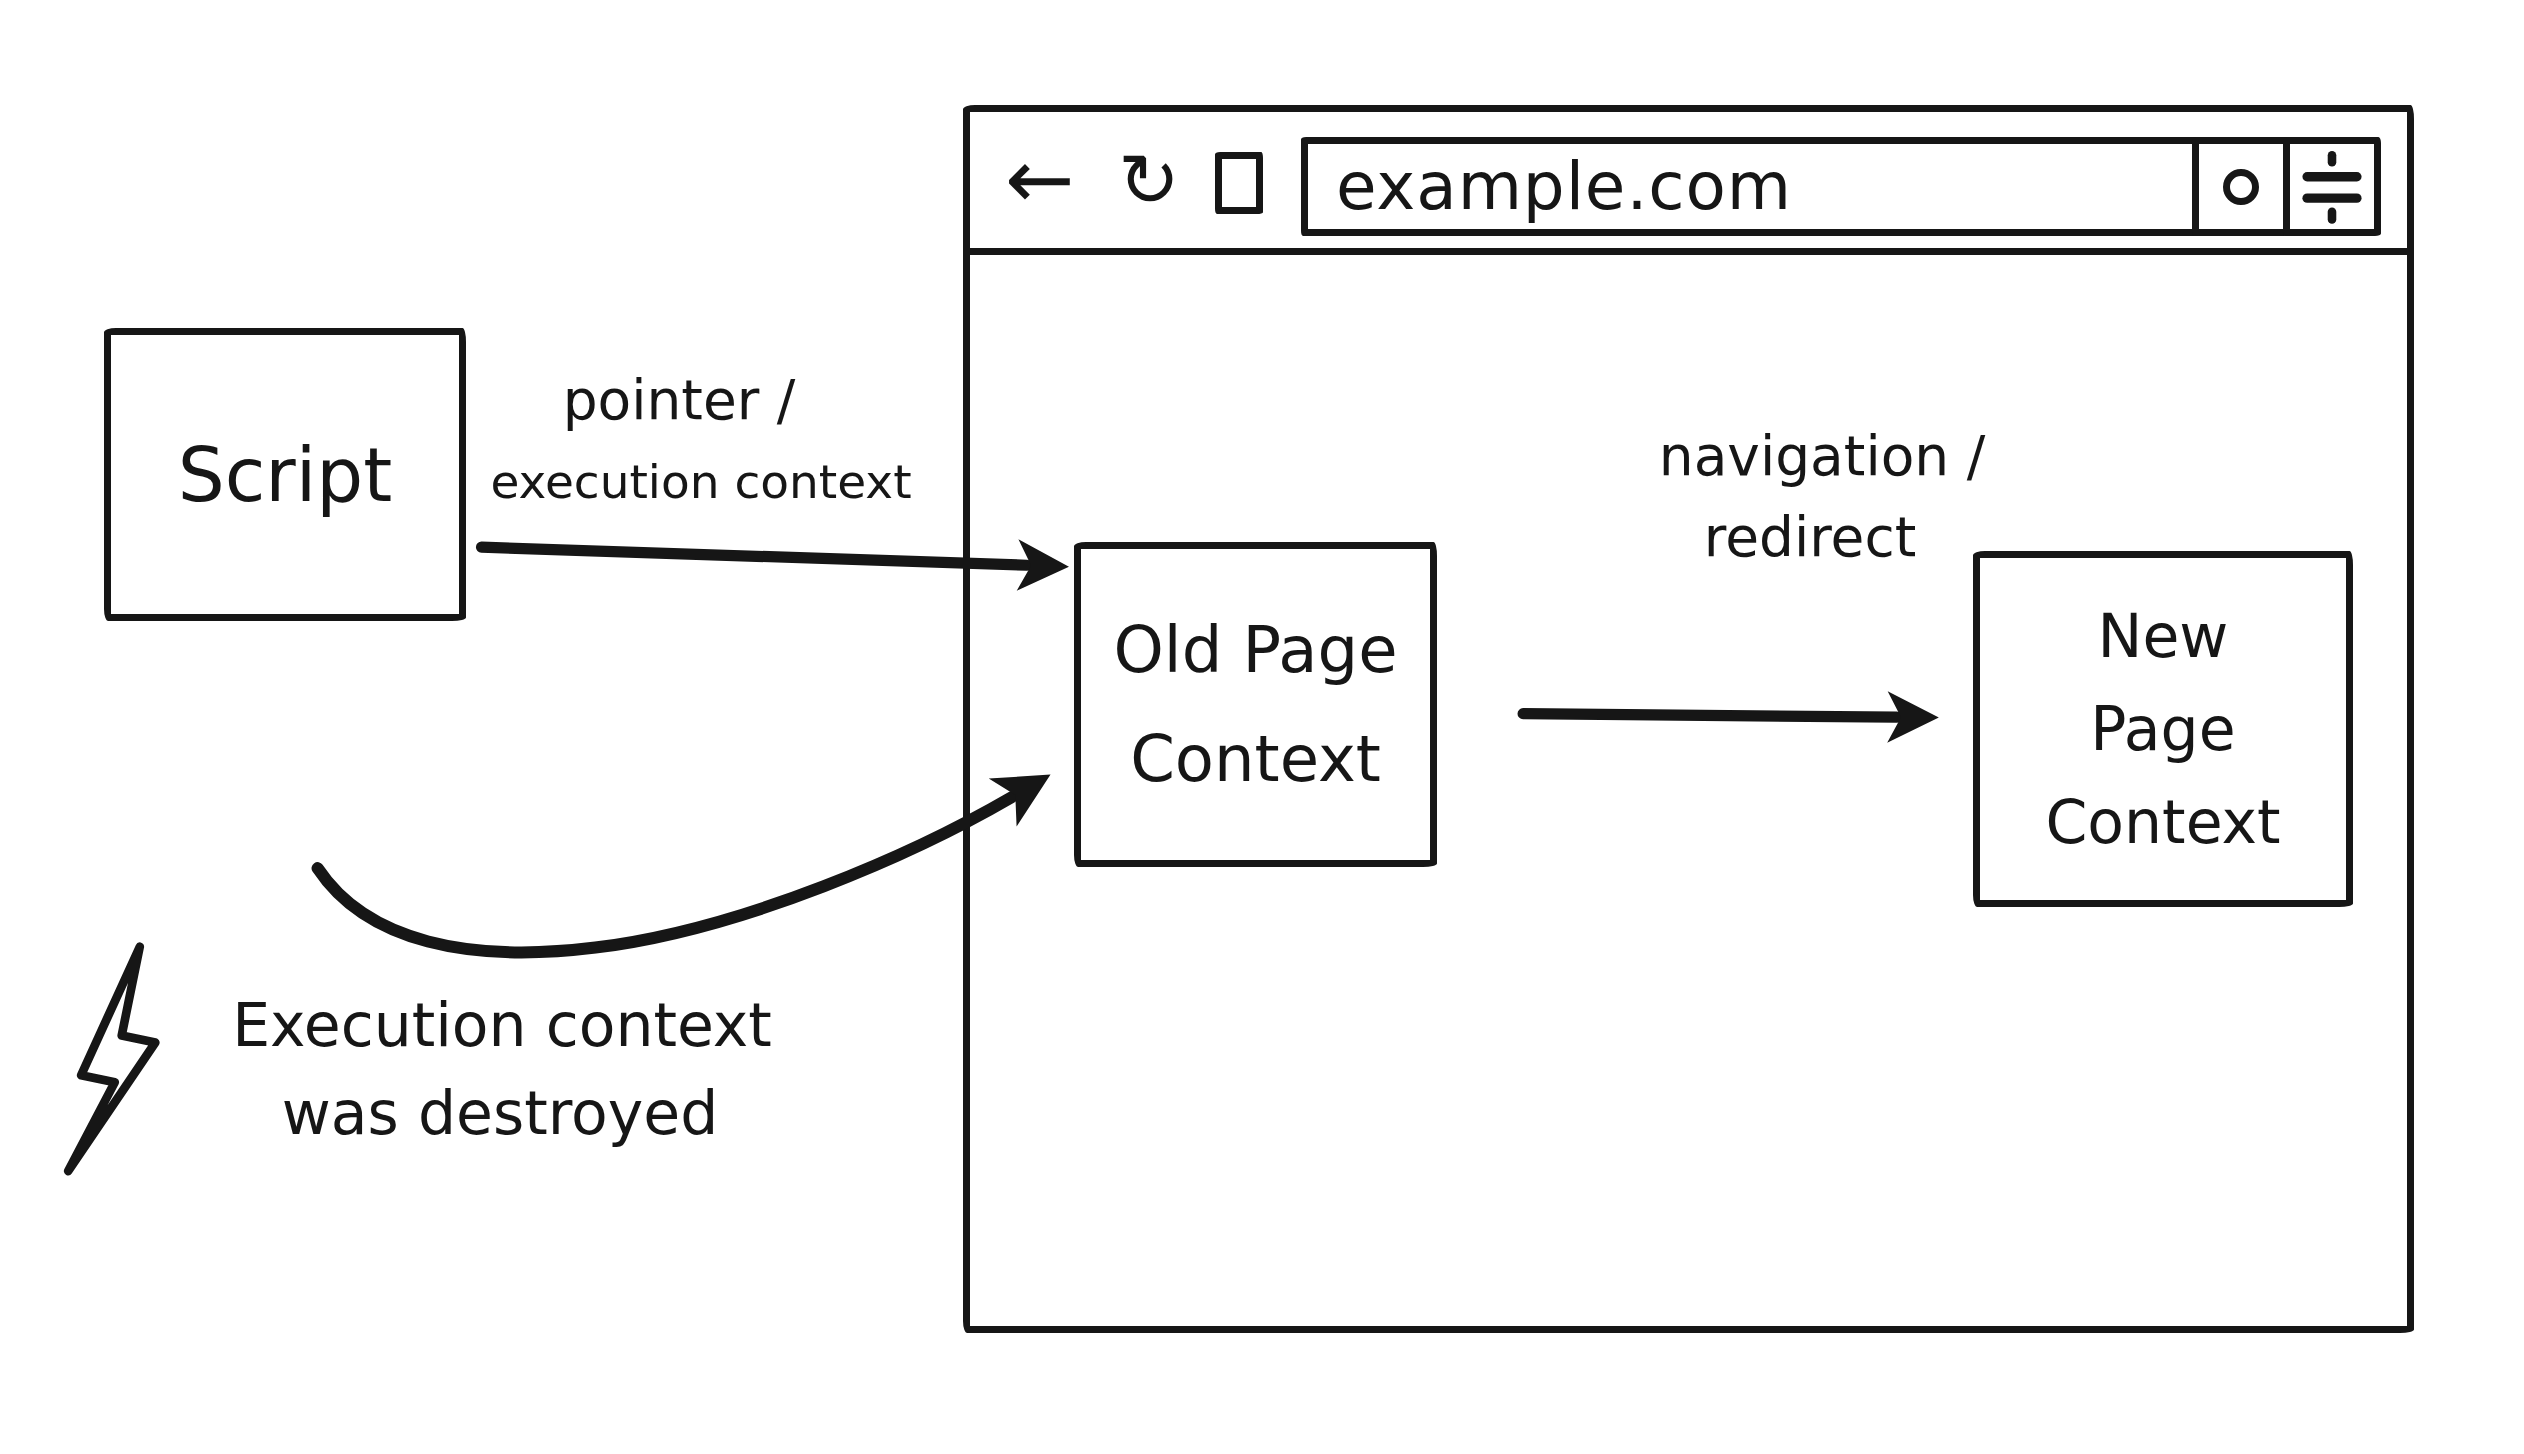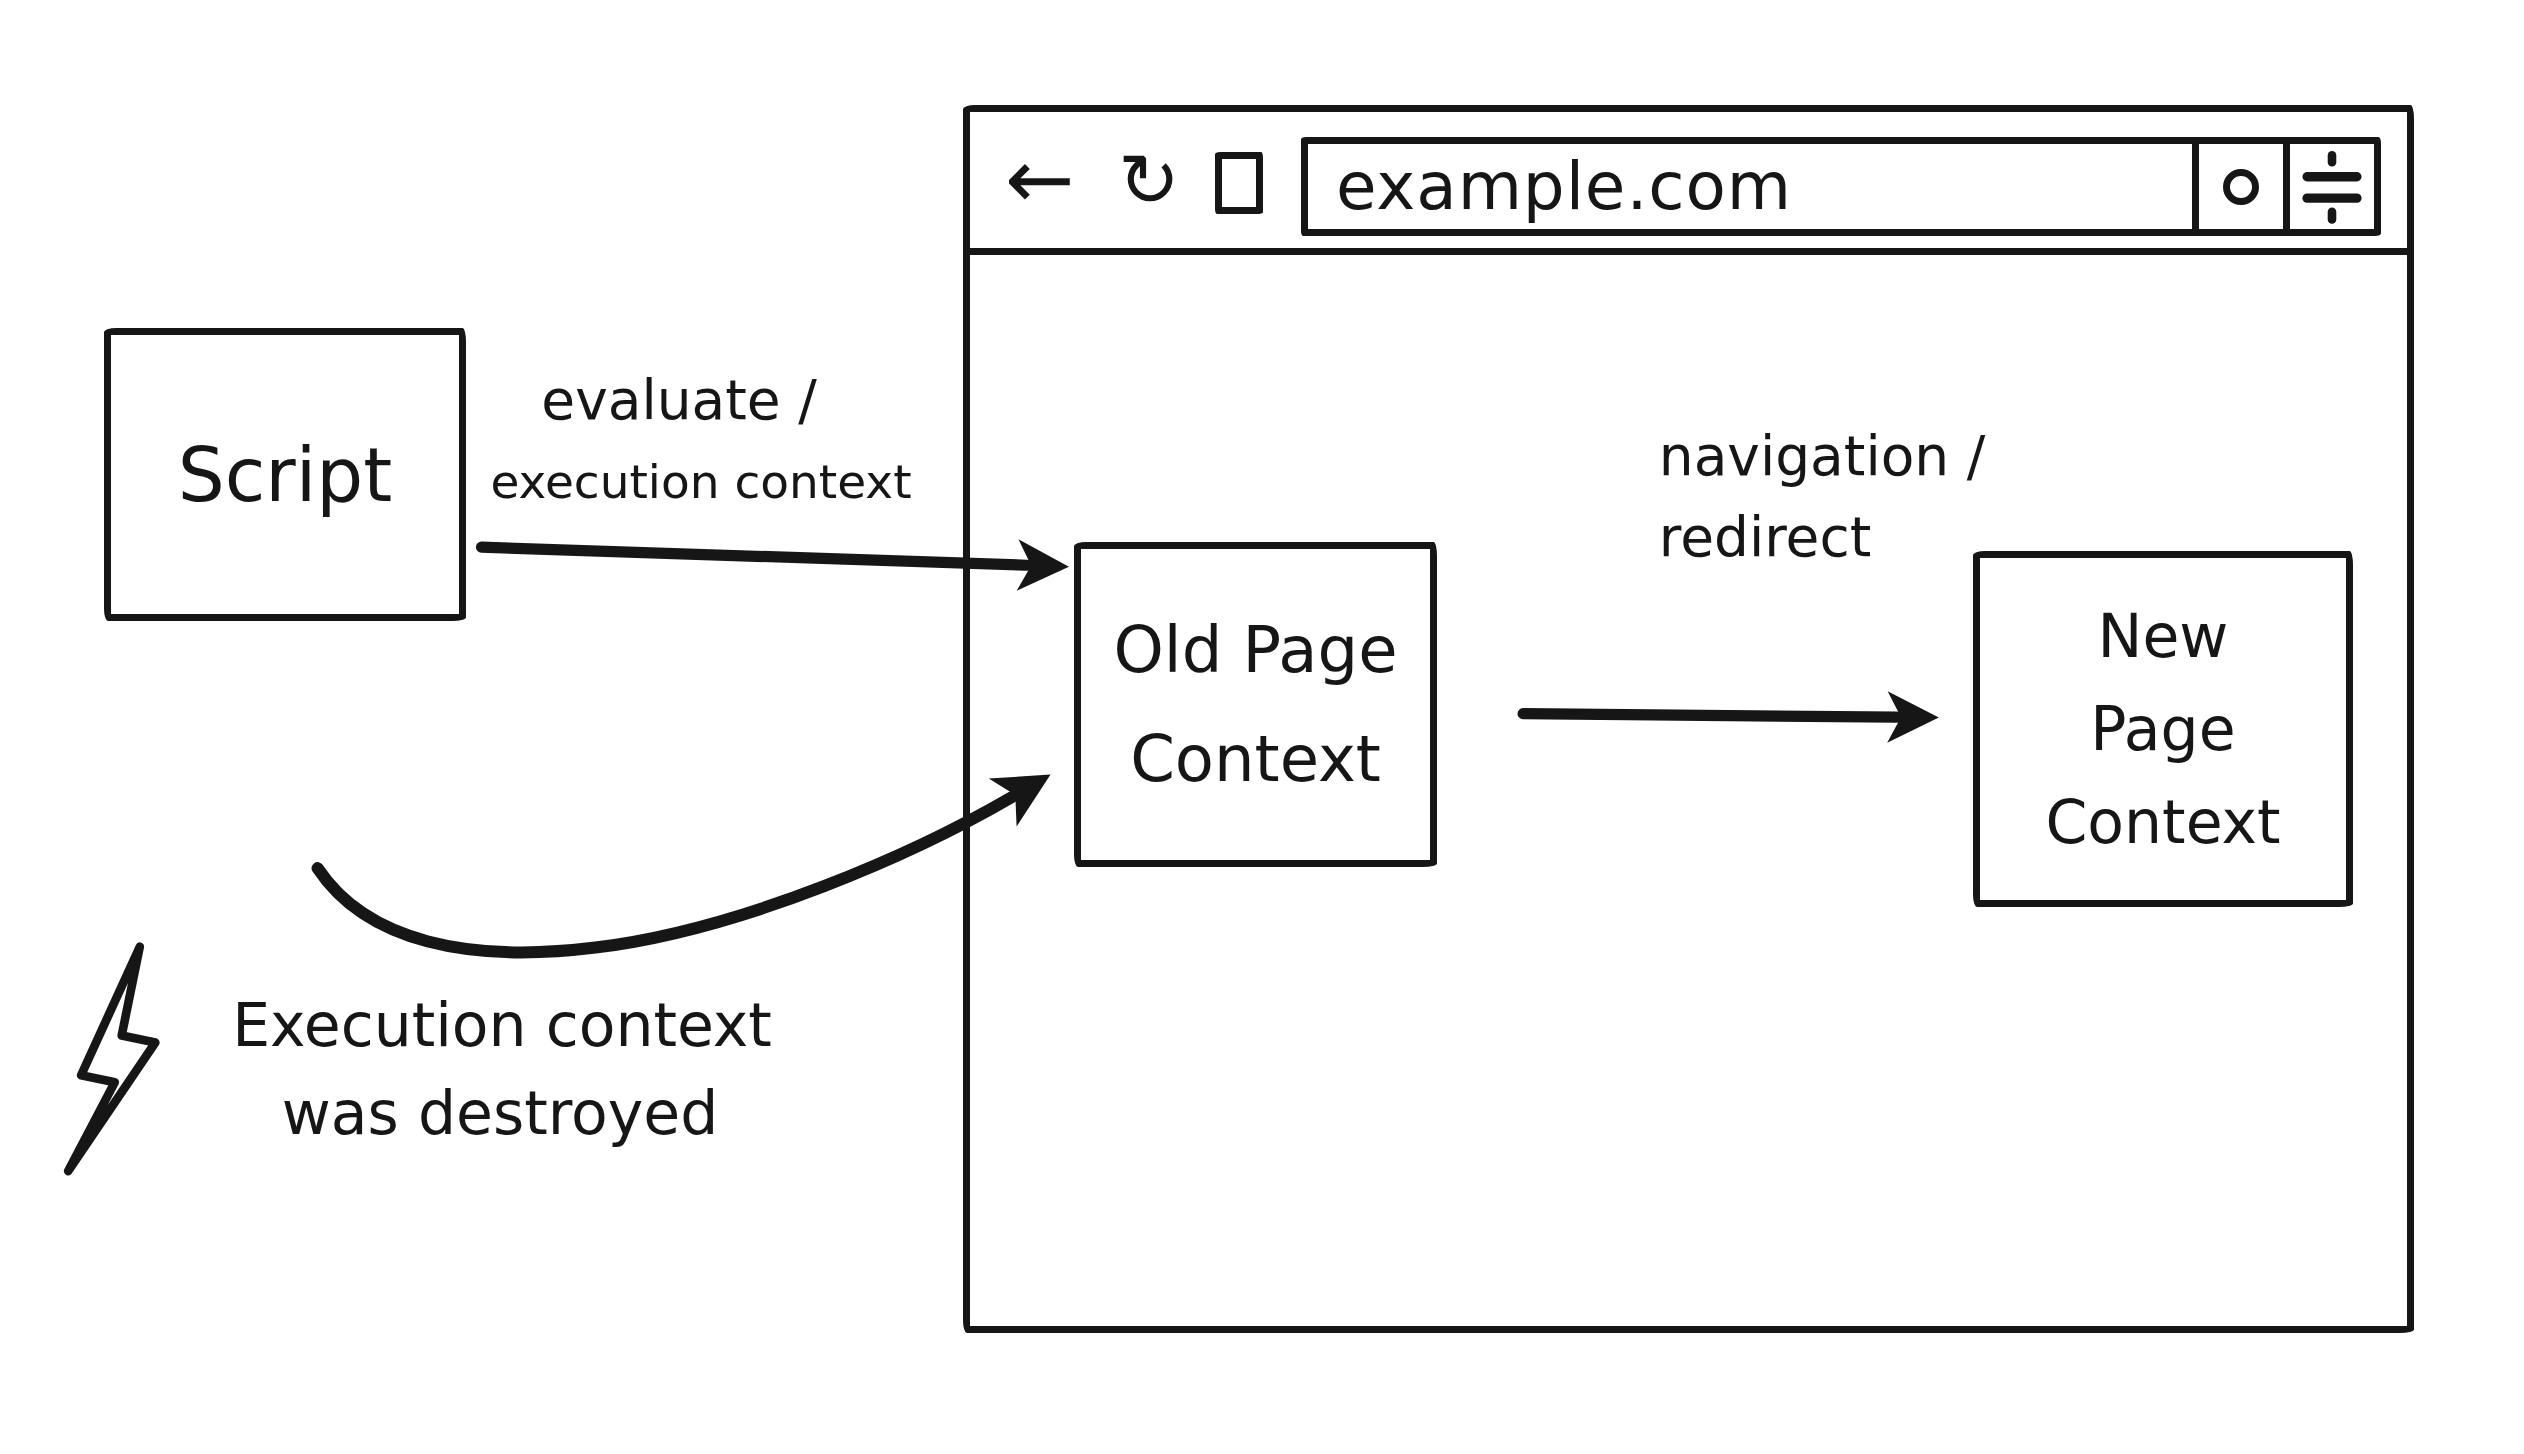--- a/index.html
+++ b/index.html
@@ -73,21 +73,21 @@
     display:flex;flex-direction:column;align-items:center;justify-content:center;}
   .new-page-box .ln{font-size:60px;line-height:1.55;white-space:nowrap;}
 
   .float-label{
     position:absolute;transform:translate(-50%,-50%);
     white-space:nowrap;color:#161616;letter-spacing:0px;
   }
   .lbl-pointer-1{left:679px;top:400px;font-size:55px;}
   .lbl-pointer-2{left:701px;top:481px;font-size:47px;}
   .lbl-nav-1{left:1822px;top:456px;font-size:55px;}
-  .lbl-nav-2{left:1765px;top:537px;font-size:55px;}
+  .lbl-nav-2{left:1810px;top:537px;font-size:55px;}
   .lbl-page-eval{left:557px;top:801px;font-size:60px;}
   .lbl-destroyed-1{left:502px;top:1025px;font-size:60px;}
   .lbl-destroyed-2{left:500px;top:1113px;font-size:60px;}
 </style>
 </head>
 <body>
 
 <div class="canvas">
 
   <div class="sketch browser-window">
@@ -120,21 +120,21 @@
     <span class="ln">Old Page</span>
     <span class="ln">Context</span>
   </div>
 
   <div class="sketch new-page-box">
     <span class="ln">New</span>
     <span class="ln">Page</span>
     <span class="ln">Context</span>
   </div>
 
-  <span class="float-label lbl-pointer-1">evaluate /</span>
+  <span class="float-label lbl-pointer-1">pointer /</span>
   <span class="float-label lbl-pointer-2">execution context</span>
 
   <span class="float-label lbl-nav-1">navigation /</span>
   <span class="float-label lbl-nav-2">redirect</span>
 
 
   <span class="float-label lbl-destroyed-1">Execution context</span>
   <span class="float-label lbl-destroyed-2">was destroyed</span>
 
   <svg class="overlay" viewBox="0 0 2926 1686" width="2525" height="1455">

